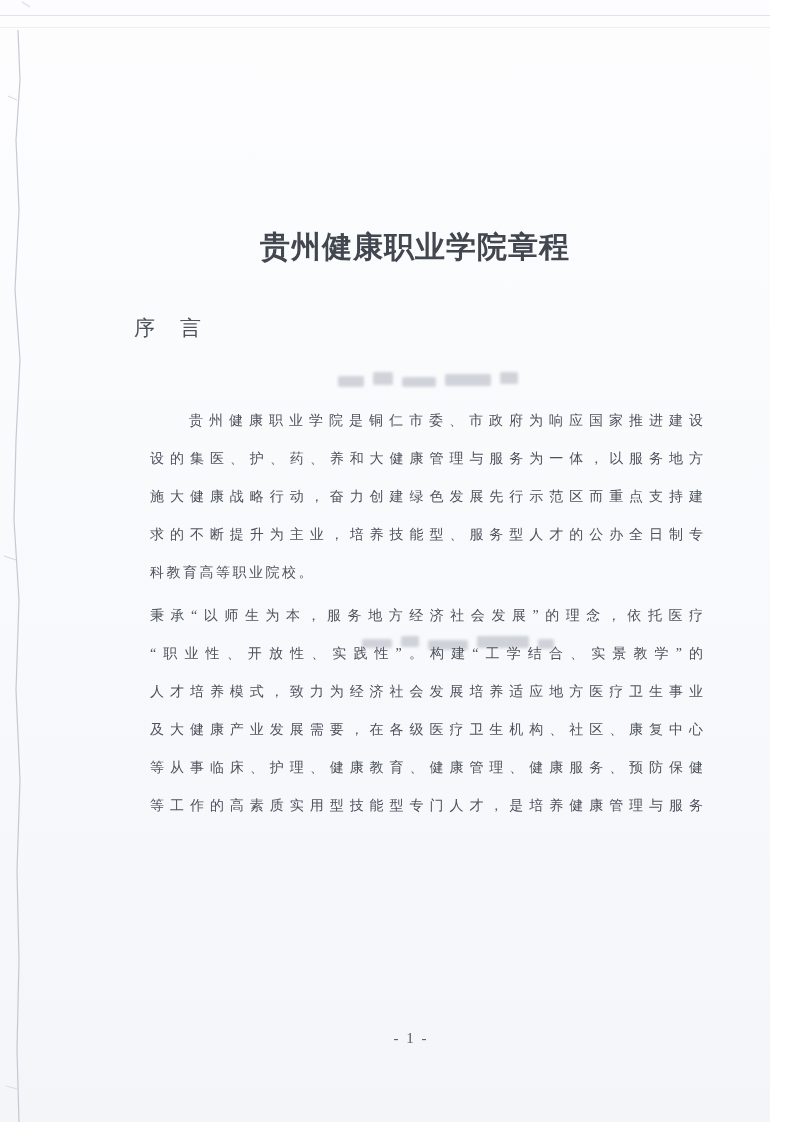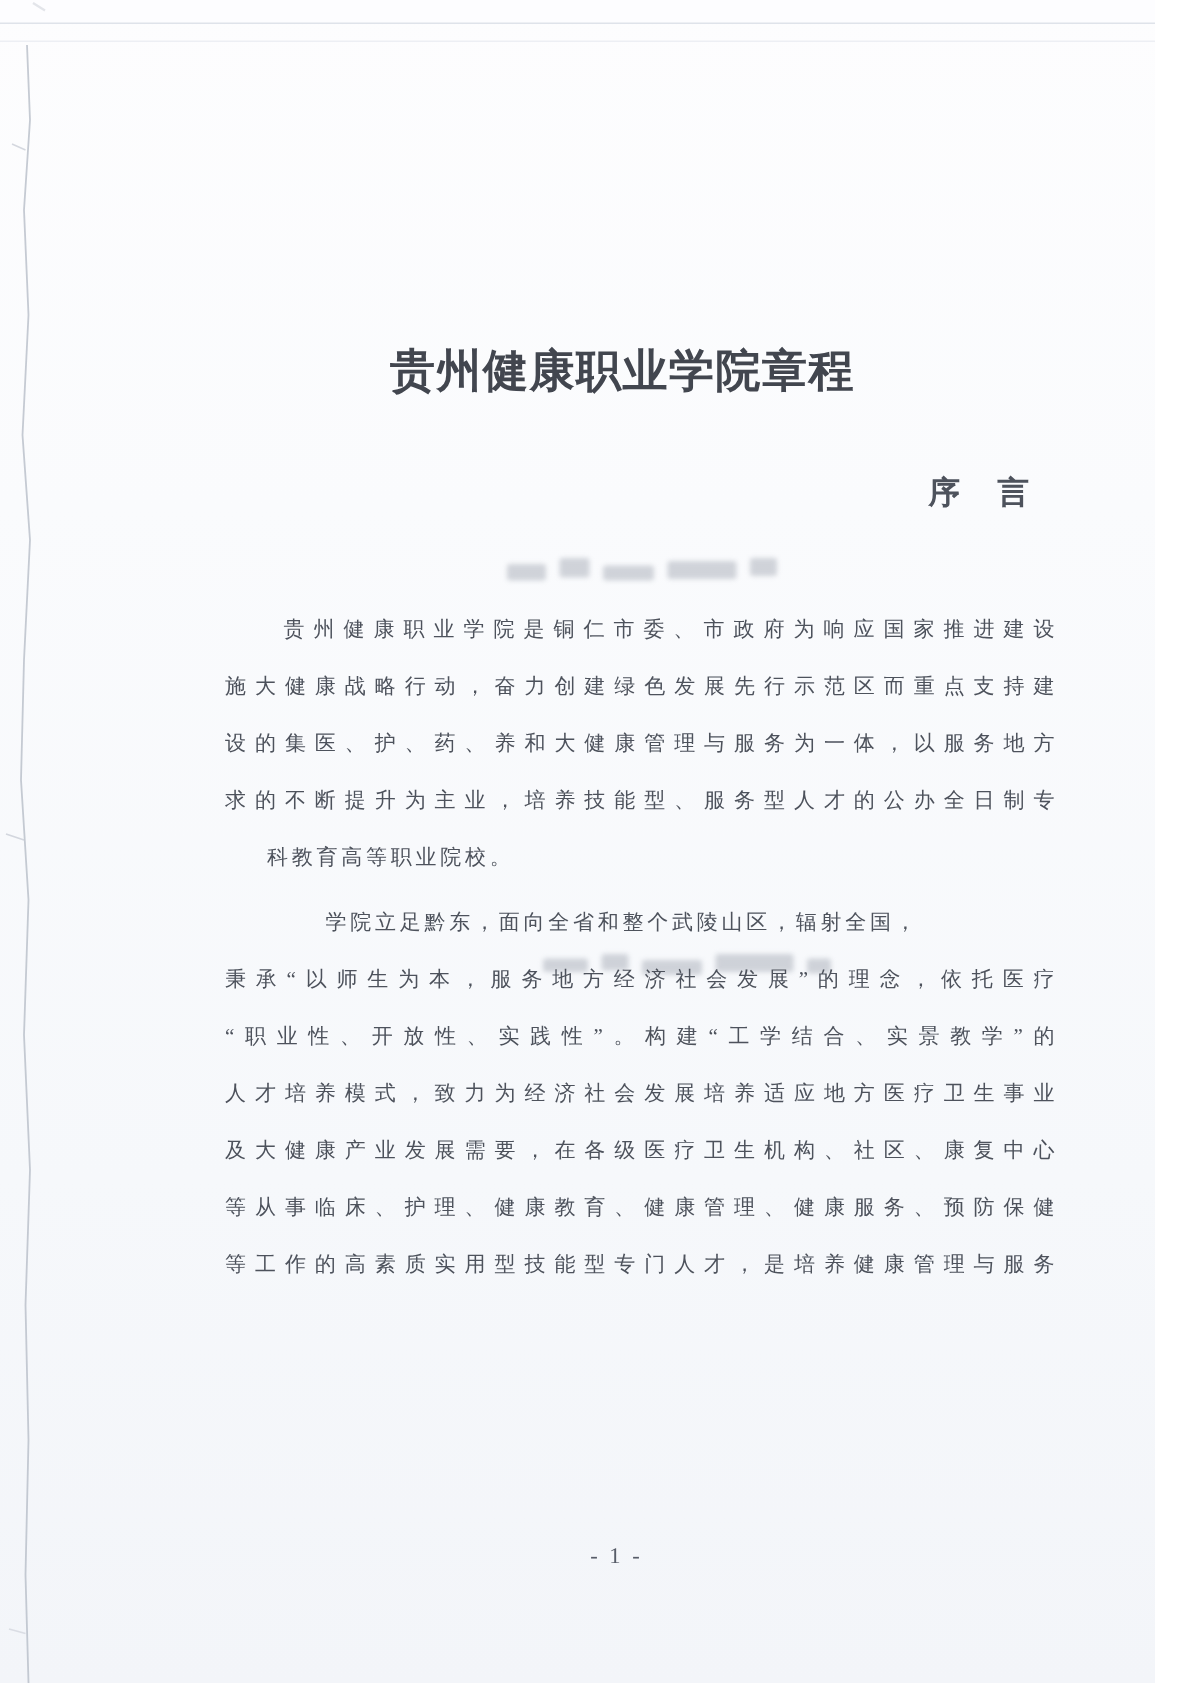--- a/index.html
+++ b/index.html
@@ -32,32 +32,32 @@
   .smudge-2 i:nth-child(5){width:16px;height:10px;margin-top:3px;}
   
   .content{position:absolute;left:134px;top:0;width:554px;}
   .doc-title{
     position:absolute;left:0;top:227px;width:554px;
     font-size:30px;font-weight:bold;letter-spacing:1px;text-indent:8px;
     text-align:center;color:var(--title-ink,#42464f);white-space:nowrap;
   }
   .section-heading{
     position:absolute;left:0;top:314px;width:554px;
-    font-size:21px;font-weight:700;letter-spacing:2px;
-    text-align:right;color:var(--ink,#4d525c);
+    font-size:21px;font-weight:400;letter-spacing:2px;
+    text-align:left;color:var(--ink,#4d525c);
   }
   .body-text{position:absolute;left:16px;top:402px;width:554px;font-size:14px;}
   .para{margin:0 0 5px 0;}
   .line{
     height:38px;line-height:38px;white-space:nowrap;
     letter-spacing:1.5px;
   }
   .line.j{white-space:normal;text-align:justify;text-align-last:justify;letter-spacing:1px;}
   .line.ind{text-indent:39px;}
-  .line.short{letter-spacing:2.5px;margin-left:28px;}
+  .line.short{letter-spacing:2.5px;}
   .page-number{
     position:absolute;left:0;top:1030px;width:554px;
     text-align:center;font-size:15px;letter-spacing:2px;color:#575c68;
   }
 </style>
 </head>
 <body>
 
 <div class="page">
 
@@ -87,27 +87,26 @@
       <i></i>
       <i></i>
   </div>
 
   <div class="content">
     <div class="doc-title">贵州健康职业学院章程</div>
     <div class="section-heading">序　言</div>
     <div class="body-text">
         <div class="para">
           <div class="line j ind">贵州健康职业学院是铜仁市委、市政府为响应国家推进建设</div>
+          <div class="line j">设的集医、护、药、养和大健康管理与服务为一体，以服务地方</div>
           <div class="line j">施大健康战略行动，奋力创建绿色发展先行示范区而重点支持建</div>
-          <div class="line j">设的集医、护、药、养和大健康管理与服务为一体，以服务地方</div>
           <div class="line j">求的不断提升为主业，培养技能型、服务型人才的公办全日制专</div>
           <div class="line short">科教育高等职业院校。</div>
         </div>
         <div class="para">
-          <div class="line short ind">学院立足黔东，面向全省和整个武陵山区，辐射全国，</div>
           <div class="line j">秉承“以师生为本，服务地方经济社会发展”的理念，依托医疗</div>
           <div class="line j">“职业性、开放性、实践性”。构建“工学结合、实景教学”的</div>
           <div class="line j">人才培养模式，致力为经济社会发展培养适应地方医疗卫生事业</div>
           <div class="line j">及大健康产业发展需要，在各级医疗卫生机构、社区、康复中心</div>
           <div class="line j">等从事临床、护理、健康教育、健康管理、健康服务、预防保健</div>
           <div class="line j">等工作的高素质实用型技能型专门人才，是培养健康管理与服务</div>
         </div>
       </div>
     <div class="page-number">- 1 -</div>
   </div>

